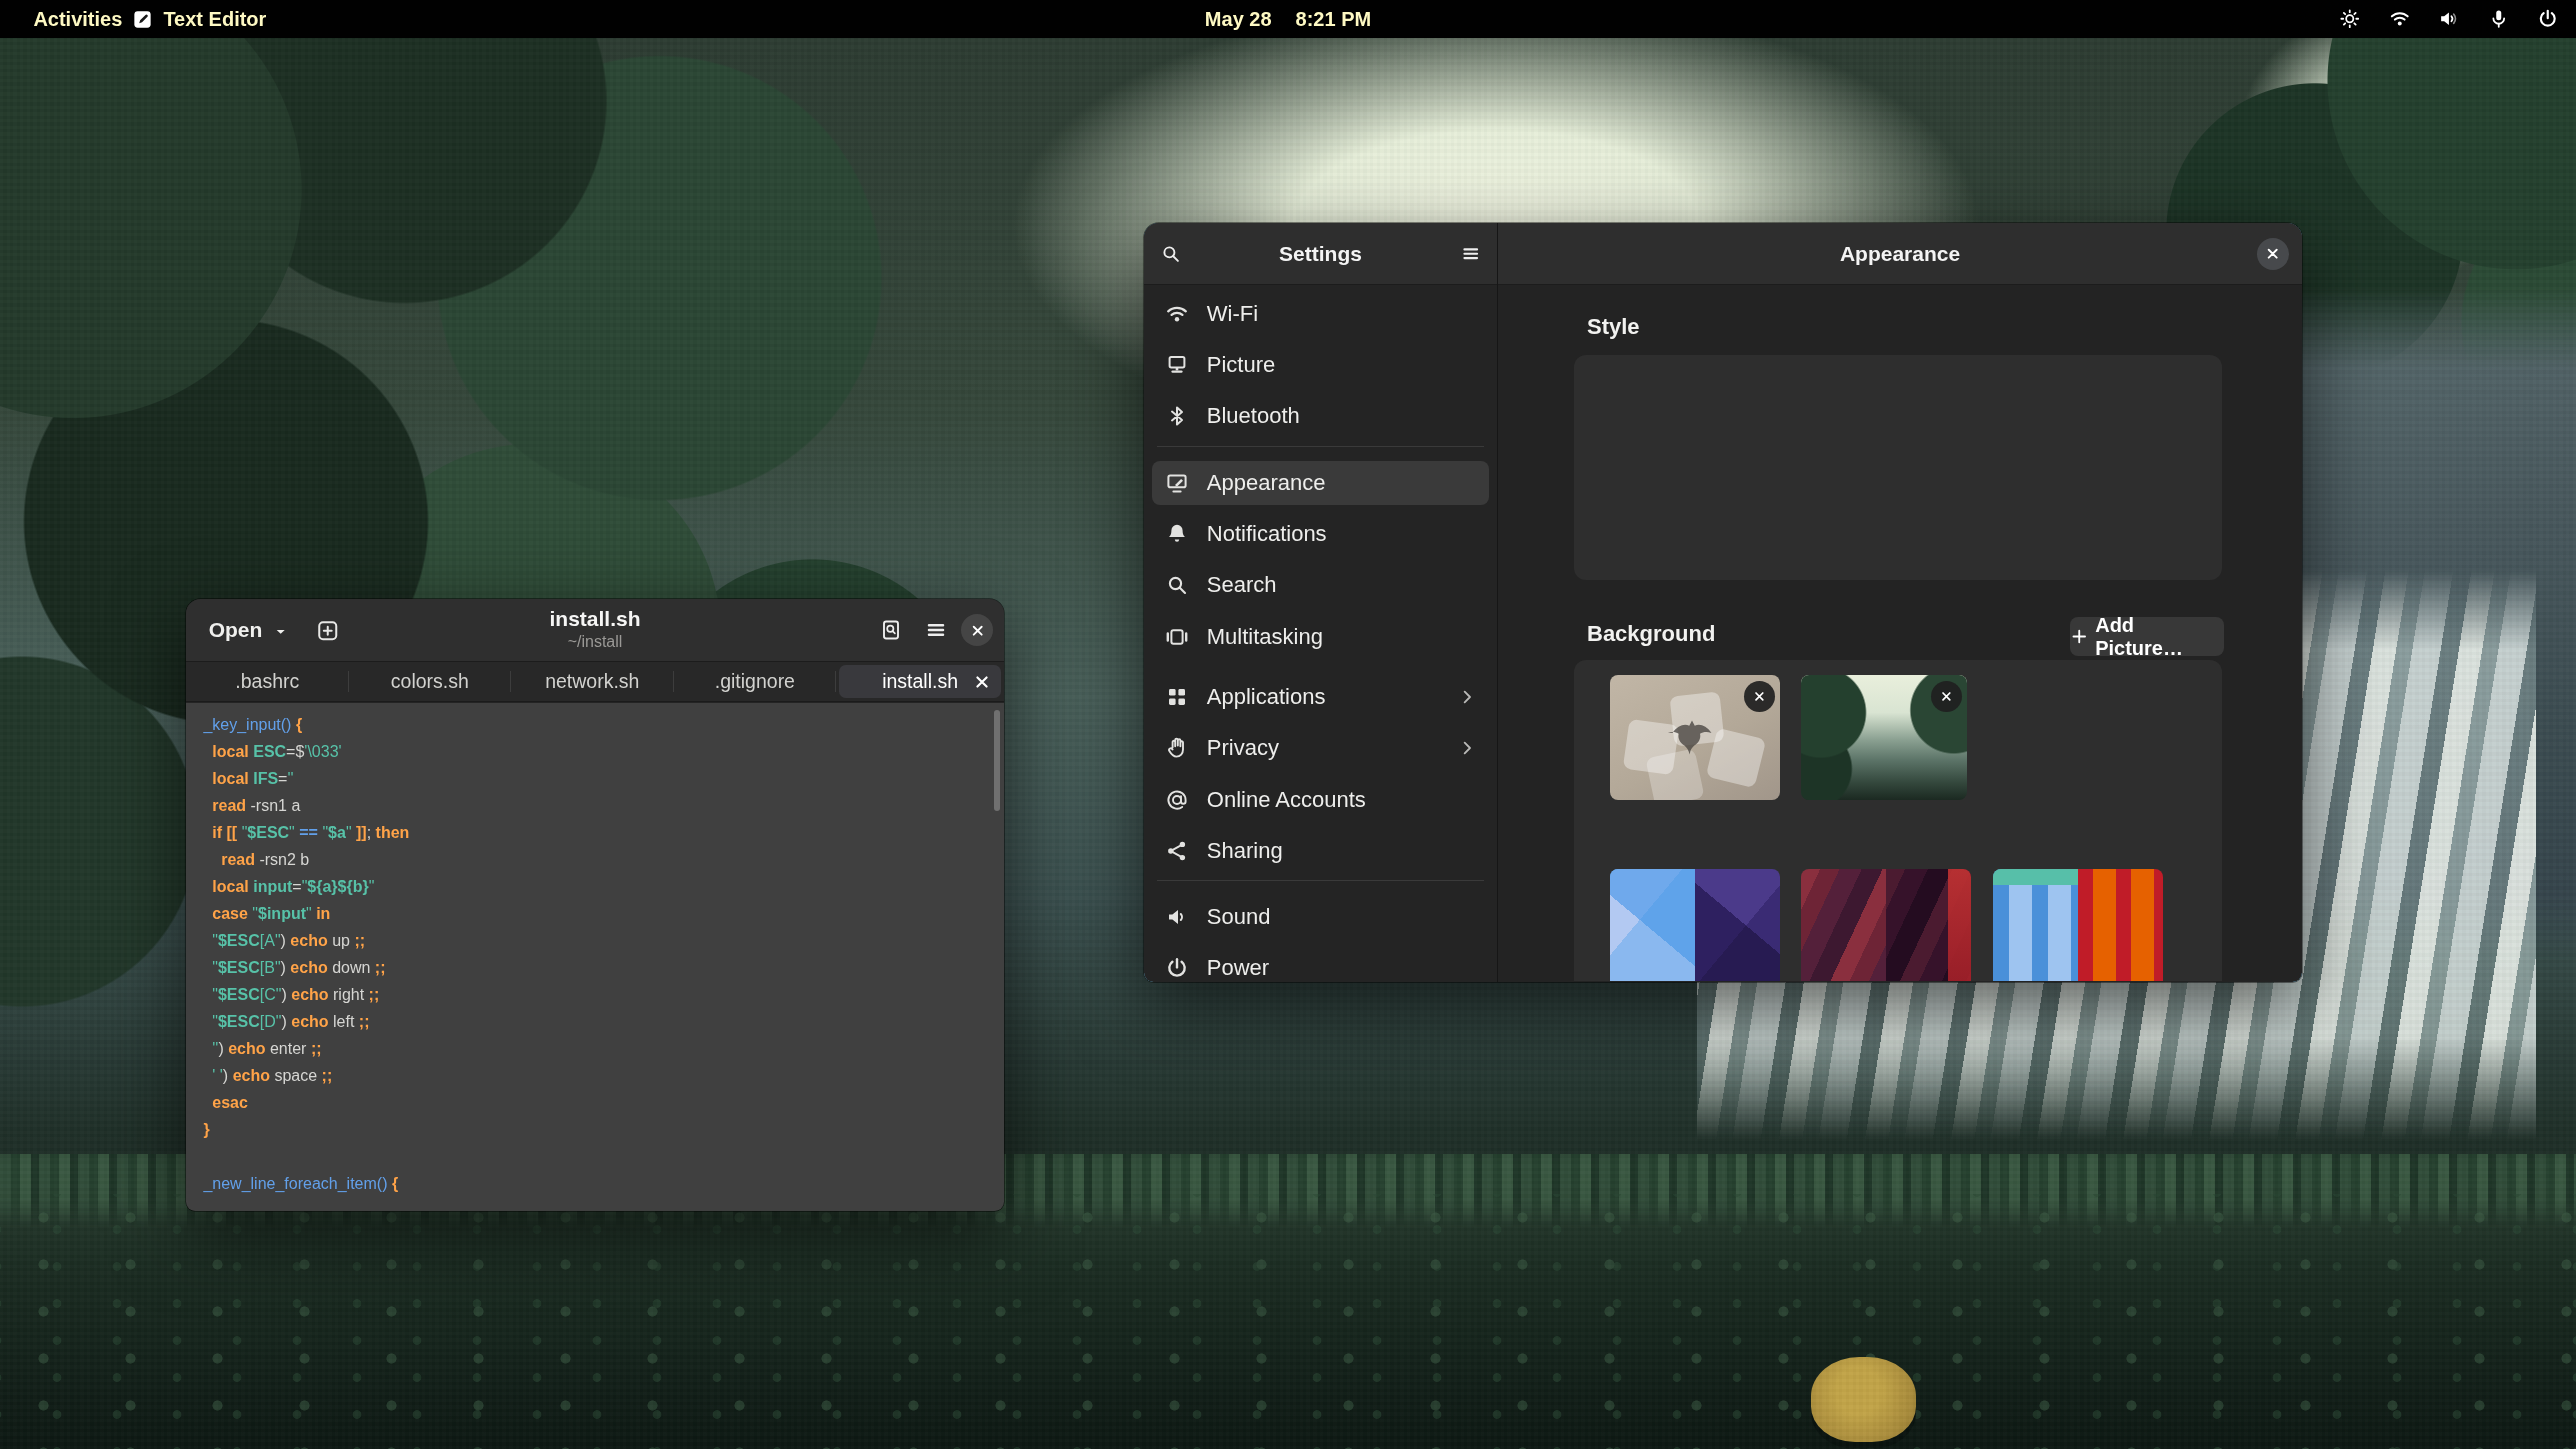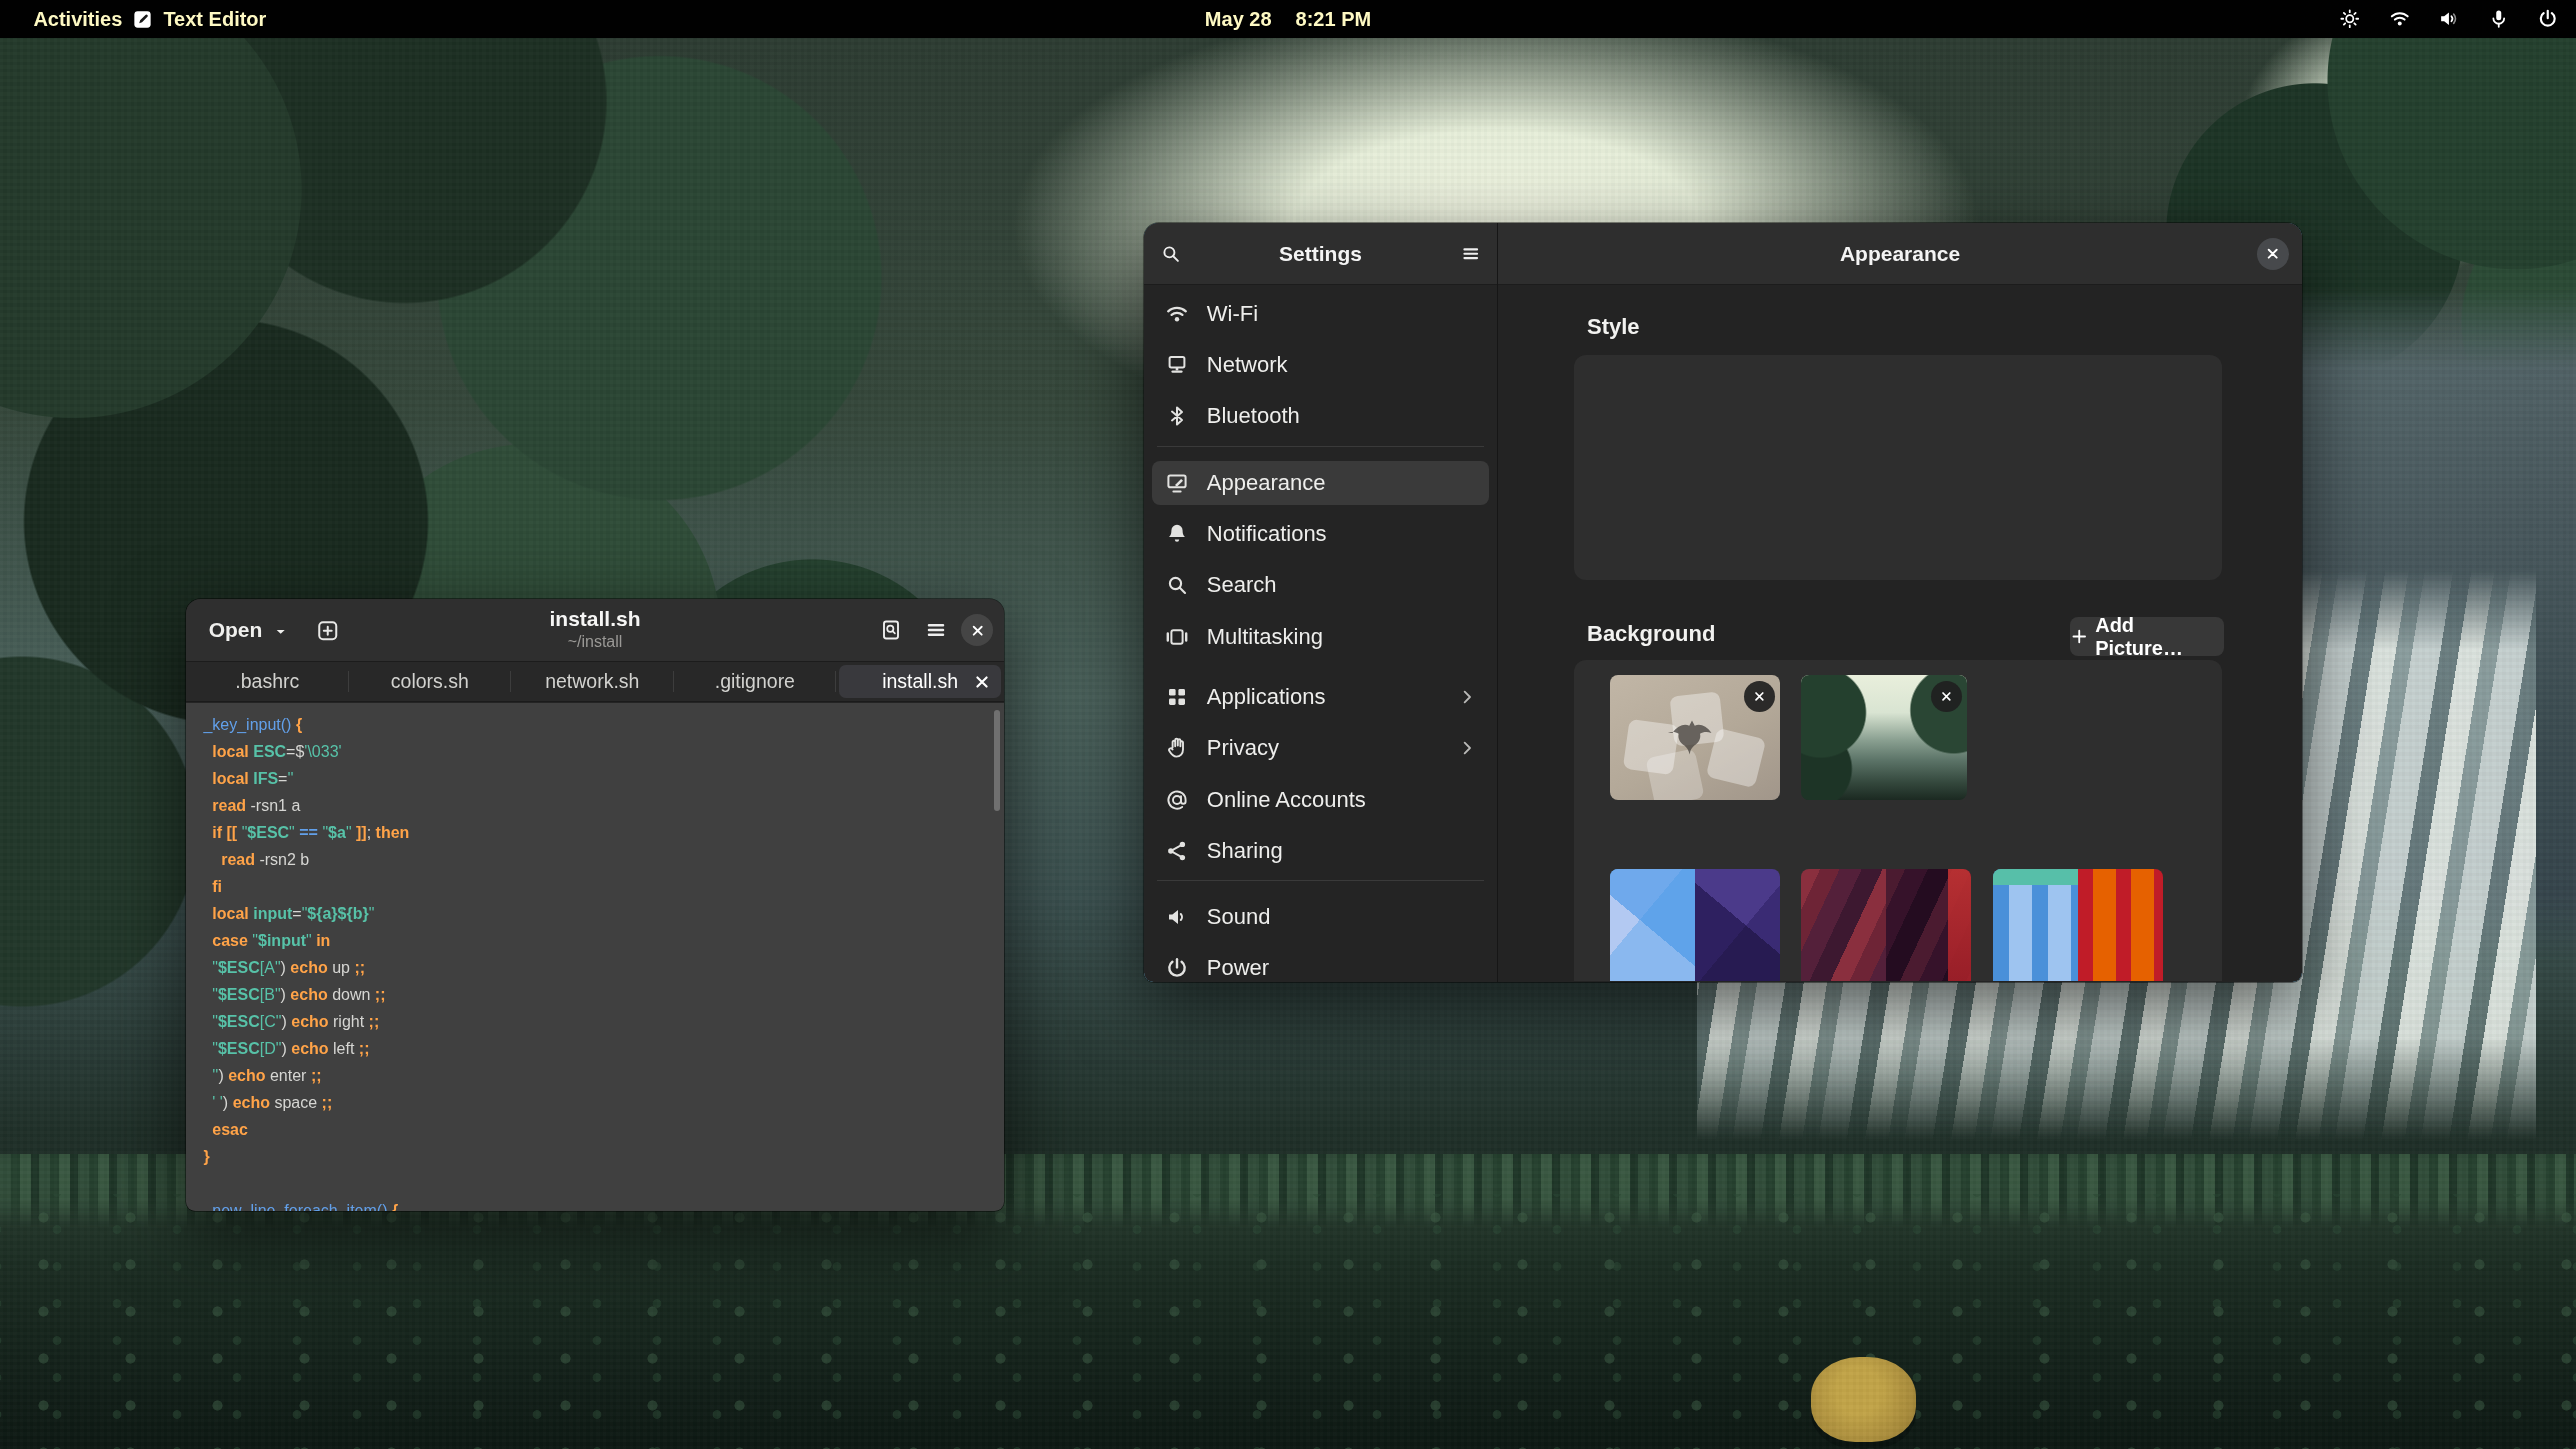--- a/index.html
+++ b/index.html
@@ -342,21 +342,20 @@
           </svg></span>
       </div>
     </div>
   <div class="code">
       <div class="code-line"><span class="tok-f">_key_input</span><span class="tok-f">() </span><span class="tok-br">{</span></div>
       <div class="code-line"><span class="tok-p">  </span><span class="tok-k">local</span><span class="tok-p"> </span><span class="tok-v">ESC</span><span class="tok-p">=</span><span class="tok-p">$</span><span class="tok-s">'\033'</span></div>
       <div class="code-line"><span class="tok-p">  </span><span class="tok-k">local</span><span class="tok-p"> </span><span class="tok-v">IFS</span><span class="tok-p">=</span><span class="tok-s">''</span></div>
       <div class="code-line"><span class="tok-p">  </span><span class="tok-k">read</span><span class="tok-p"> -rsn1 a</span></div>
       <div class="code-line"><span class="tok-p">  </span><span class="tok-k">if</span><span class="tok-p"> </span><span class="tok-k">[[</span><span class="tok-p"> </span><span class="tok-s">"</span><span class="tok-v">$ESC</span><span class="tok-s">"</span><span class="tok-p"> </span><span class="tok-o">==</span><span class="tok-p"> </span><span class="tok-s">"</span><span class="tok-v">$a</span><span class="tok-s">"</span><span class="tok-p"> </span><span class="tok-k">]]</span><span class="tok-p">; </span><span class="tok-k">then</span></div>
       <div class="code-line"><span class="tok-p">    </span><span class="tok-k">read</span><span class="tok-p"> -rsn2 b</span></div>
-      <div class="code-line"><span class="tok-p">  </span><span class="tok-k">fi</span></div>
       <div class="code-line"><span class="tok-p">  </span><span class="tok-k">local</span><span class="tok-p"> </span><span class="tok-v">input</span><span class="tok-p">=</span><span class="tok-s">"</span><span class="tok-v">${a}${b}</span><span class="tok-s">"</span></div>
       <div class="code-line"><span class="tok-p">  </span><span class="tok-k">case</span><span class="tok-p"> </span><span class="tok-s">"</span><span class="tok-v">$input</span><span class="tok-s">"</span><span class="tok-p"> </span><span class="tok-k">in</span></div>
       <div class="code-line"><span class="tok-p">  </span><span class="tok-s">"</span><span class="tok-v">$ESC</span><span class="tok-s">[A</span><span class="tok-s">"</span><span class="tok-p">) </span><span class="tok-k">echo</span><span class="tok-p"> up </span><span class="tok-k">;;</span></div>
       <div class="code-line"><span class="tok-p">  </span><span class="tok-s">"</span><span class="tok-v">$ESC</span><span class="tok-s">[B</span><span class="tok-s">"</span><span class="tok-p">) </span><span class="tok-k">echo</span><span class="tok-p"> down </span><span class="tok-k">;;</span></div>
       <div class="code-line"><span class="tok-p">  </span><span class="tok-s">"</span><span class="tok-v">$ESC</span><span class="tok-s">[C</span><span class="tok-s">"</span><span class="tok-p">) </span><span class="tok-k">echo</span><span class="tok-p"> right </span><span class="tok-k">;;</span></div>
       <div class="code-line"><span class="tok-p">  </span><span class="tok-s">"</span><span class="tok-v">$ESC</span><span class="tok-s">[D</span><span class="tok-s">"</span><span class="tok-p">) </span><span class="tok-k">echo</span><span class="tok-p"> left </span><span class="tok-k">;;</span></div>
       <div class="code-line"><span class="tok-p">  </span><span class="tok-s">''</span><span class="tok-p">) </span><span class="tok-k">echo</span><span class="tok-p"> enter </span><span class="tok-k">;;</span></div>
       <div class="code-line"><span class="tok-p">  </span><span class="tok-s">' '</span><span class="tok-p">) </span><span class="tok-k">echo</span><span class="tok-p"> space </span><span class="tok-k">;;</span></div>
       <div class="code-line"><span class="tok-p">  </span><span class="tok-k">esac</span></div>
       <div class="code-line"><span class="tok-br">}</span></div>
@@ -394,21 +393,21 @@
               <circle cx="12" cy="17.3" r="2.2" fill="currentColor"></circle>
             </svg></span>
           <span>Wi-Fi</span>
         </div>
         <div class="s-row">
           <span class="icon"><svg viewBox="0 0 24 24">
               <rect x="4.6" y="4" width="14.8" height="10.4" rx="1.6" fill="none" stroke="currentColor" stroke-width="2"></rect>
               <rect x="10.7" y="14.4" width="2.6" height="3" fill="currentColor"></rect>
               <rect x="6.4" y="17.4" width="11.2" height="2.4" rx="1.2" fill="currentColor"></rect>
             </svg></span>
-          <span>Network</span>
+          <span>Picture</span>
         </div>
         <div class="s-row">
           <span class="icon"><svg viewBox="0 0 24 24">
               <path d="M7 7.6 17 16l-5 4.5v-17L17 8 7 16.4" fill="none" stroke="currentColor" stroke-width="2" stroke-linejoin="round" stroke-linecap="round"></path>
             </svg></span>
           <span>Bluetooth</span>
         </div>
         <div class="s-divider"></div>
         <div class="s-row selected">
           <span class="icon"><svg viewBox="0 0 24 24">

